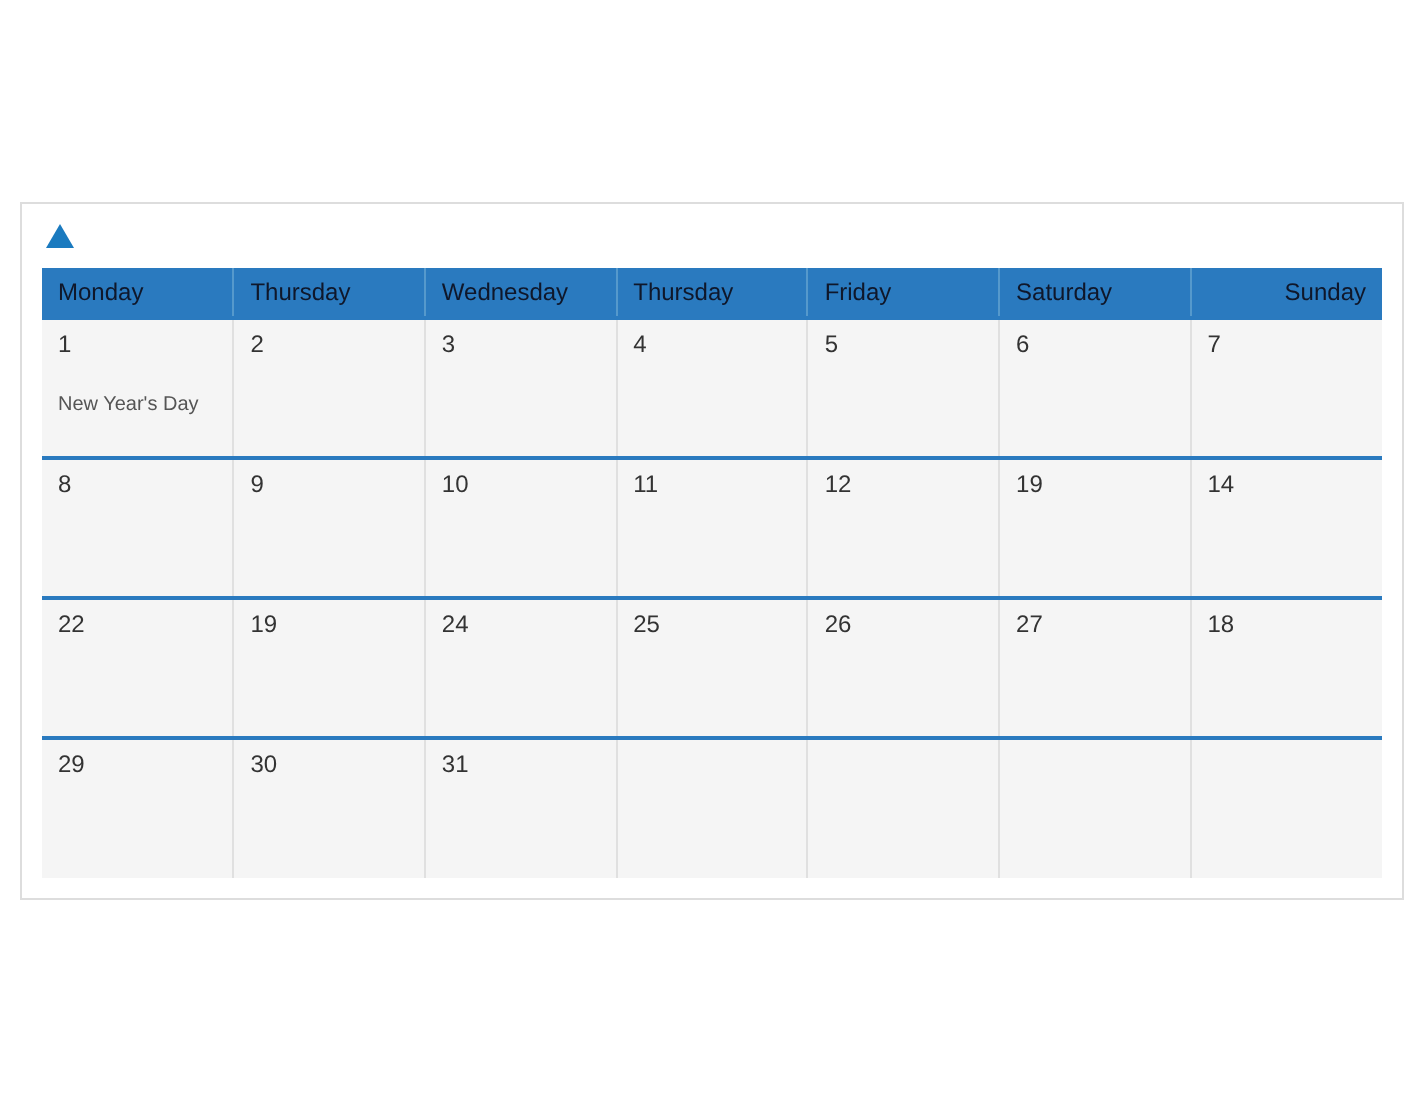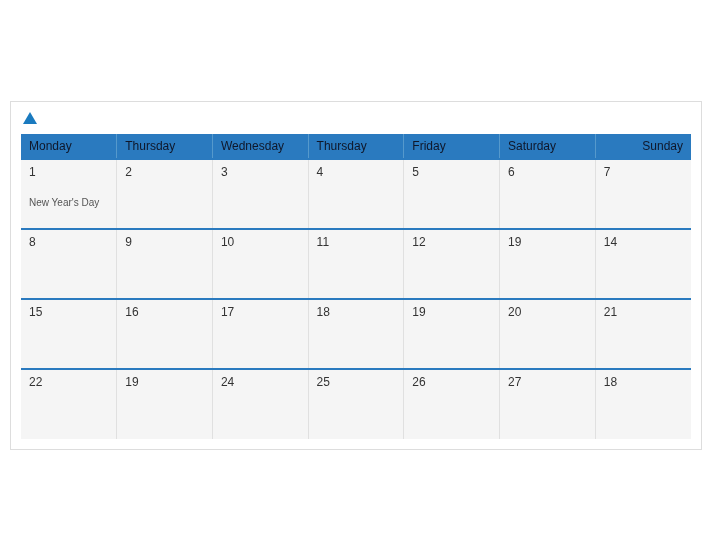--- a/index.html
+++ b/index.html
@@ -185,59 +185,51 @@
           </td>
           <td>
             <span class="day-number">19</span>
           </td>
           <td>
             <span class="day-number">14</span>
           </td>
         </tr>
         <tr>
           <td>
-            <span class="day-number">15</span>
-          </td>
-          <td>
-            <span class="day-number">16</span>
-          </td>
-          <td>
-            <span class="day-number">17</span>
+            <span class="day-number">22</span>
+          </td>
+          <td>
+            <span class="day-number">19</span>
+          </td>
+          <td>
+            <span class="day-number">24</span>
+          </td>
+          <td>
+            <span class="day-number">25</span>
+          </td>
+          <td>
+            <span class="day-number">26</span>
+          </td>
+          <td>
+            <span class="day-number">27</span>
           </td>
           <td>
             <span class="day-number">18</span>
           </td>
-          <td>
-            <span class="day-number">19</span>
-          </td>
-          <td>
-            <span class="day-number">20</span>
-          </td>
-          <td>
-            <span class="day-number">21</span>
-          </td>
         </tr>
         <tr>
           <td>
-            <span class="day-number">22</span>
-          </td>
-          <td>
-            <span class="day-number">19</span>
-          </td>
-          <td>
-            <span class="day-number">24</span>
-          </td>
-          <td>
-            <span class="day-number">25</span>
-          </td>
-          <td>
-            <span class="day-number">26</span>
-          </td>
-          <td>
-            <span class="day-number">27</span>
-          </td>
-          <td>
-            <span class="day-number">18</span>
-          </td>
+            <span class="day-number">29</span>
+          </td>
+          <td>
+            <span class="day-number">30</span>
+          </td>
+          <td>
+            <span class="day-number">31</span>
+          </td>
+          <td class="empty"></td>
+          <td class="empty"></td>
+          <td class="empty"></td>
+          <td class="empty"></td>
         </tr>
       </tbody>
   </table>
 </div>
 
 </body></html>

